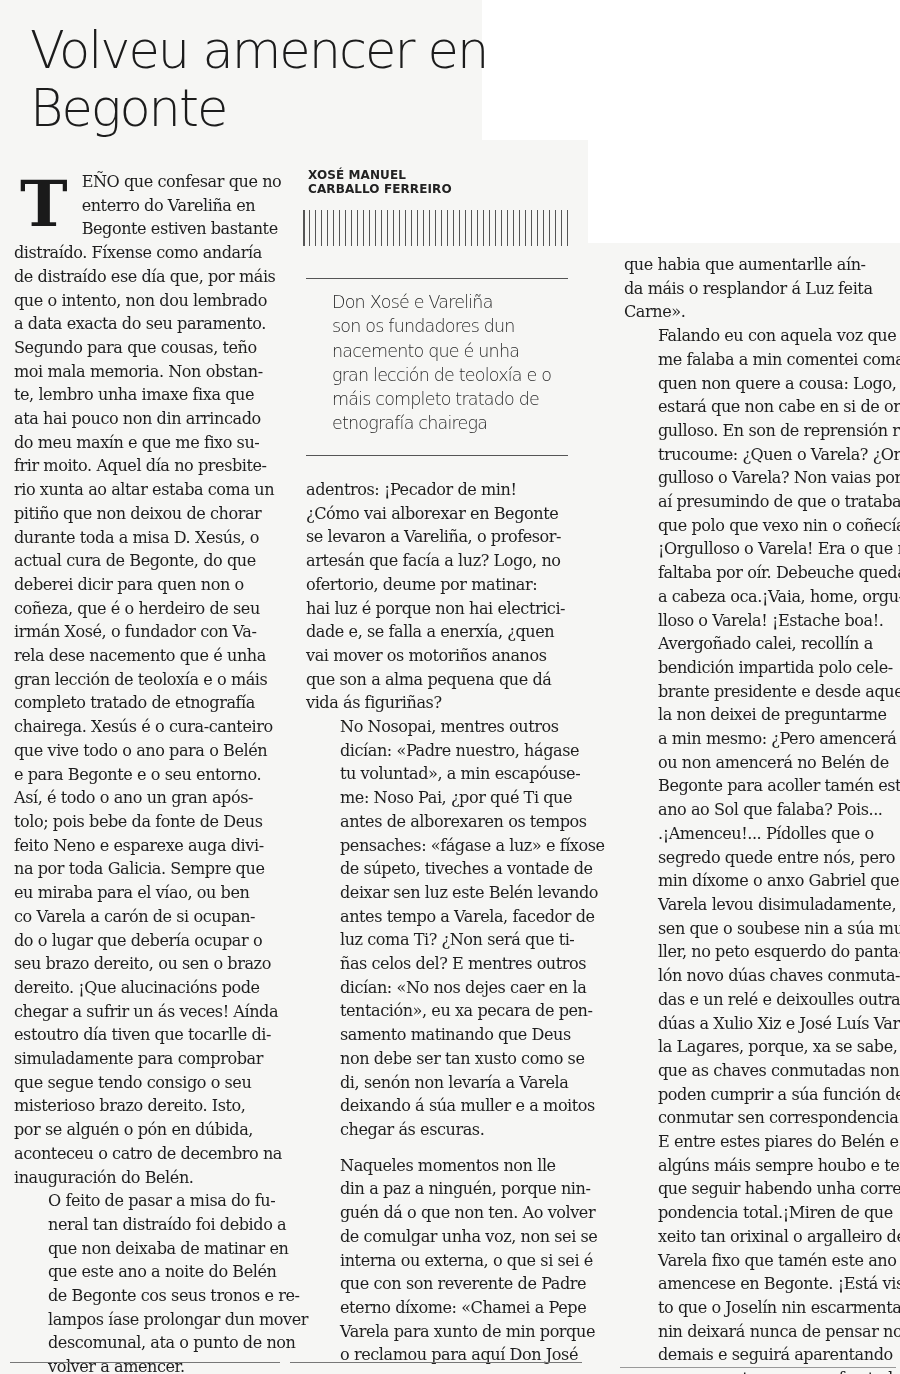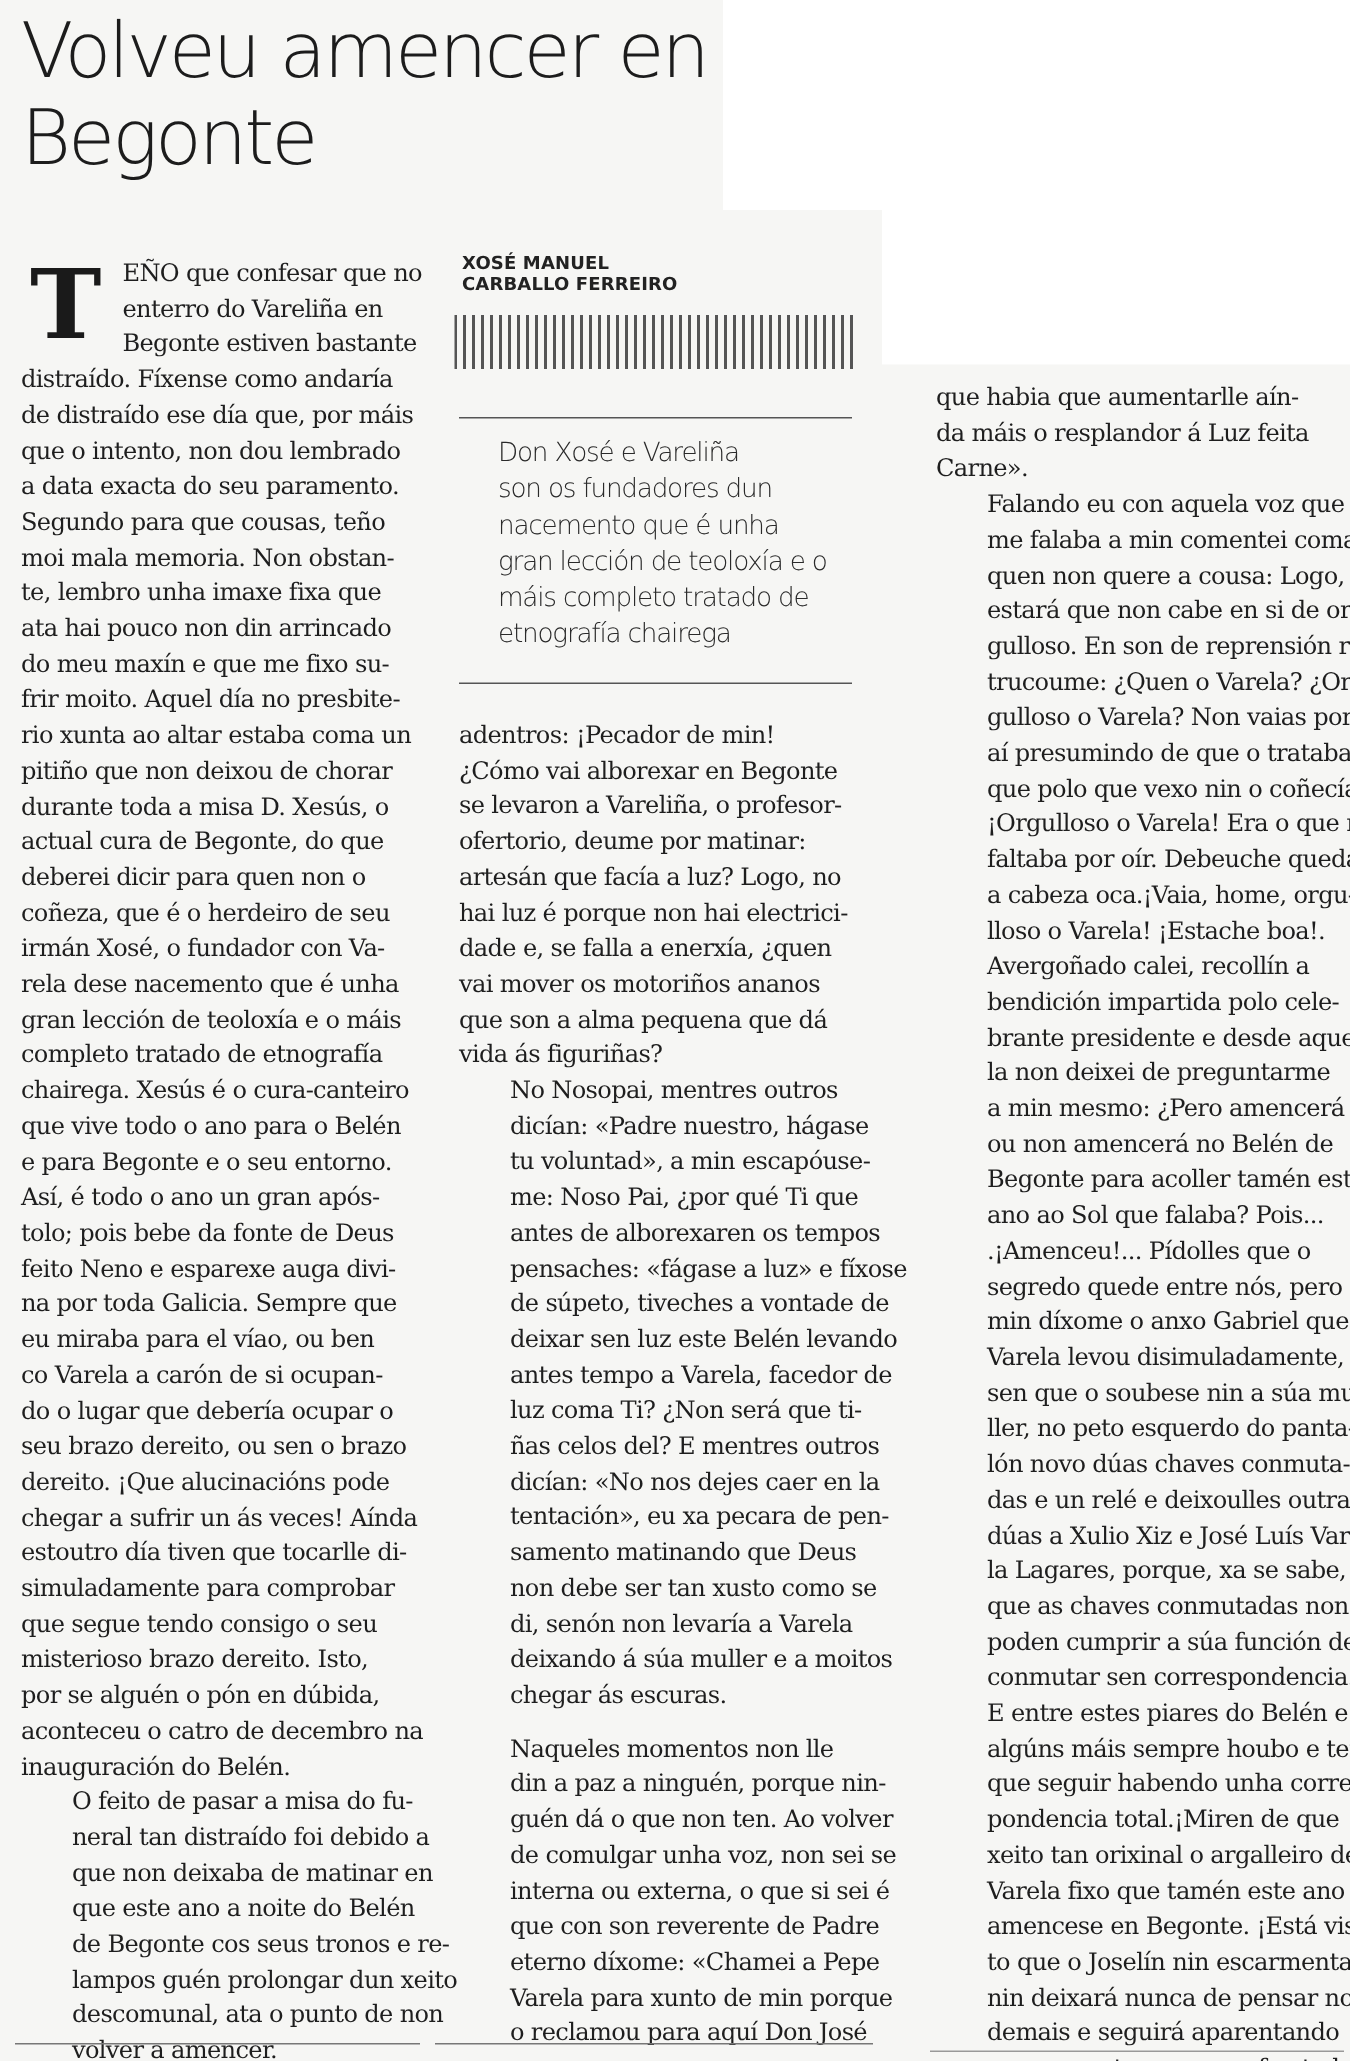--- a/index.html
+++ b/index.html
@@ -7,21 +7,21 @@
       width: 900px; height: 1374px; position: relative; overflow: hidden;
       background: #ffffff;
       font-family: "DejaVu Serif", serif;
       color: #1e1e1e;
     }
     .paper-bg { position: absolute; background: #f6f6f4; }
     .title {
       position: absolute; left: 14px; top: 6px; width: 470px;
       font-family: "DejaVu Sans", sans-serif; font-weight: 300;
       font-size: 51px; line-height: 58px; letter-spacing: -2px;
-      color: #1c1c1c; margin: 0;
+      color: #1c1c1c; margin: 16px;
     }
     .col { position: absolute; font-size: 16.1px; line-height: 23.7px; text-align: left; }
     .col p { margin: 0; }
     .col p.indent { text-indent: 34px; }
     .col p.gap { margin-top: 12px; }
     .l { display: block; white-space: nowrap; letter-spacing: -0.45px; }
     .dropcap {
       float: left; font-family: "DejaVu Serif", serif; font-weight: bold;
       font-size: 64px; line-height: 56px; margin: 6px 14px 0 6px; color: #1a1a1a;
     }
@@ -58,21 +58,21 @@
   <p>
     <span class="dropcap">T</span>
     <span id="c1p1"><span class="l" style="margin-left: 0px;">EÑO que confesar que no</span><span class="l" style="margin-left: 0px;">enterro do Vareliña en</span><span class="l" style="margin-left: 0px;">Begonte estiven bastante</span><span class="l">distraído. Fíxense como andaría</span><span class="l">de distraído ese día que, por máis</span><span class="l">que o intento, non dou lembrado</span><span class="l">a data exacta do seu paramento.</span><span class="l">Segundo para que cousas, teño</span><span class="l">moi mala memoria. Non obstan-</span><span class="l">te, lembro unha imaxe fixa que</span><span class="l">ata hai pouco non din arrincado</span><span class="l">do meu maxín e que me fixo su-</span><span class="l">frir moito. Aquel día no presbite-</span><span class="l">rio xunta ao altar estaba coma un</span><span class="l">pitiño que non deixou de chorar</span><span class="l">durante toda a misa D. Xesús, o</span><span class="l">actual cura de Begonte, do que</span><span class="l">deberei dicir para quen non o</span><span class="l">coñeza, que é o herdeiro de seu</span><span class="l">irmán Xosé, o fundador con Va-</span><span class="l">rela dese nacemento que é unha</span><span class="l">gran lección de teoloxía e o máis</span><span class="l">completo tratado de etnografía</span><span class="l">chairega. Xesús é o cura-canteiro</span><span class="l">que vive todo o ano para o Belén</span><span class="l">e para Begonte e o seu entorno.</span><span class="l">Así, é todo o ano un gran após-</span><span class="l">tolo; pois bebe da fonte de Deus</span><span class="l">feito Neno e esparexe auga divi-</span><span class="l">na por toda Galicia. Sempre que</span><span class="l">eu miraba para el víao, ou ben</span><span class="l">co Varela a carón  de si ocupan-</span><span class="l">do o lugar que debería ocupar o</span><span class="l">seu brazo dereito, ou sen o brazo</span><span class="l">dereito. ¡Que alucinacións pode</span><span class="l">chegar a sufrir un ás veces! Aínda</span><span class="l">estoutro día tiven que tocarlle di-</span><span class="l">simuladamente para comprobar</span><span class="l">que segue tendo consigo o seu</span><span class="l">misterioso brazo dereito. Isto,</span><span class="l">por se alguén o pón en dúbida,</span><span class="l">aconteceu o catro de decembro na</span><span class="l">inauguración do Belén.</span></span>
   </p>
   <p class="indent" id="c1p2">
       <span class="l">O feito de pasar a misa do fu-</span>
       <span class="l">neral tan distraído foi debido a</span>
       <span class="l">que non deixaba de matinar en</span>
       <span class="l">que este ano a noite do Belén</span>
       <span class="l">de Begonte cos seus tronos e re-</span>
-      <span class="l">lampos guén prolongar dun xeito</span>
+      <span class="l">lampos íase prolongar dun mover</span>
       <span class="l">descomunal, ata o punto de non</span>
       <span class="l">volver a amencer.</span>
     </p>
 
 </div>
 
 <div class="byline">
   <span>XOSÉ MANUEL</span><br>
   <span>CARBALLO FERREIRO</span>
 </div>
@@ -86,22 +86,22 @@
   <span class="pq-line">máis completo tratado de</span>
   <span class="pq-line">etnografía chairega</span>
 </div>
 <div class="rule" style="left:306px;top:455px;width:262px;"></div>
 
 <div class="col" style="left:306px;top:478px;width:268px;">
   <p id="c2p1">
       <span class="l">adentros: ¡Pecador de min!</span>
       <span class="l">¿Cómo vai alborexar en Begonte</span>
       <span class="l">se levaron a Vareliña, o profesor-</span>
+      <span class="l">artesán que facía a luz? Logo, no</span>
       <span class="l">ofertorio, deume por matinar:</span>
-      <span class="l">artesán que facía a luz? Logo, no</span>
       <span class="l">hai luz é porque non hai electrici-</span>
       <span class="l">dade e, se falla a enerxía, ¿quen</span>
       <span class="l">vai mover os motoriños ananos</span>
       <span class="l">que son a alma pequena que dá</span>
       <span class="l">vida ás figuriñas?</span>
     </p>
   <p class="indent" id="c2p2">
       <span class="l">No Nosopai, mentres outros</span>
       <span class="l">dicían: «Padre nuestro, hágase</span>
       <span class="l">tu voluntad», a min escapóuse-</span>

